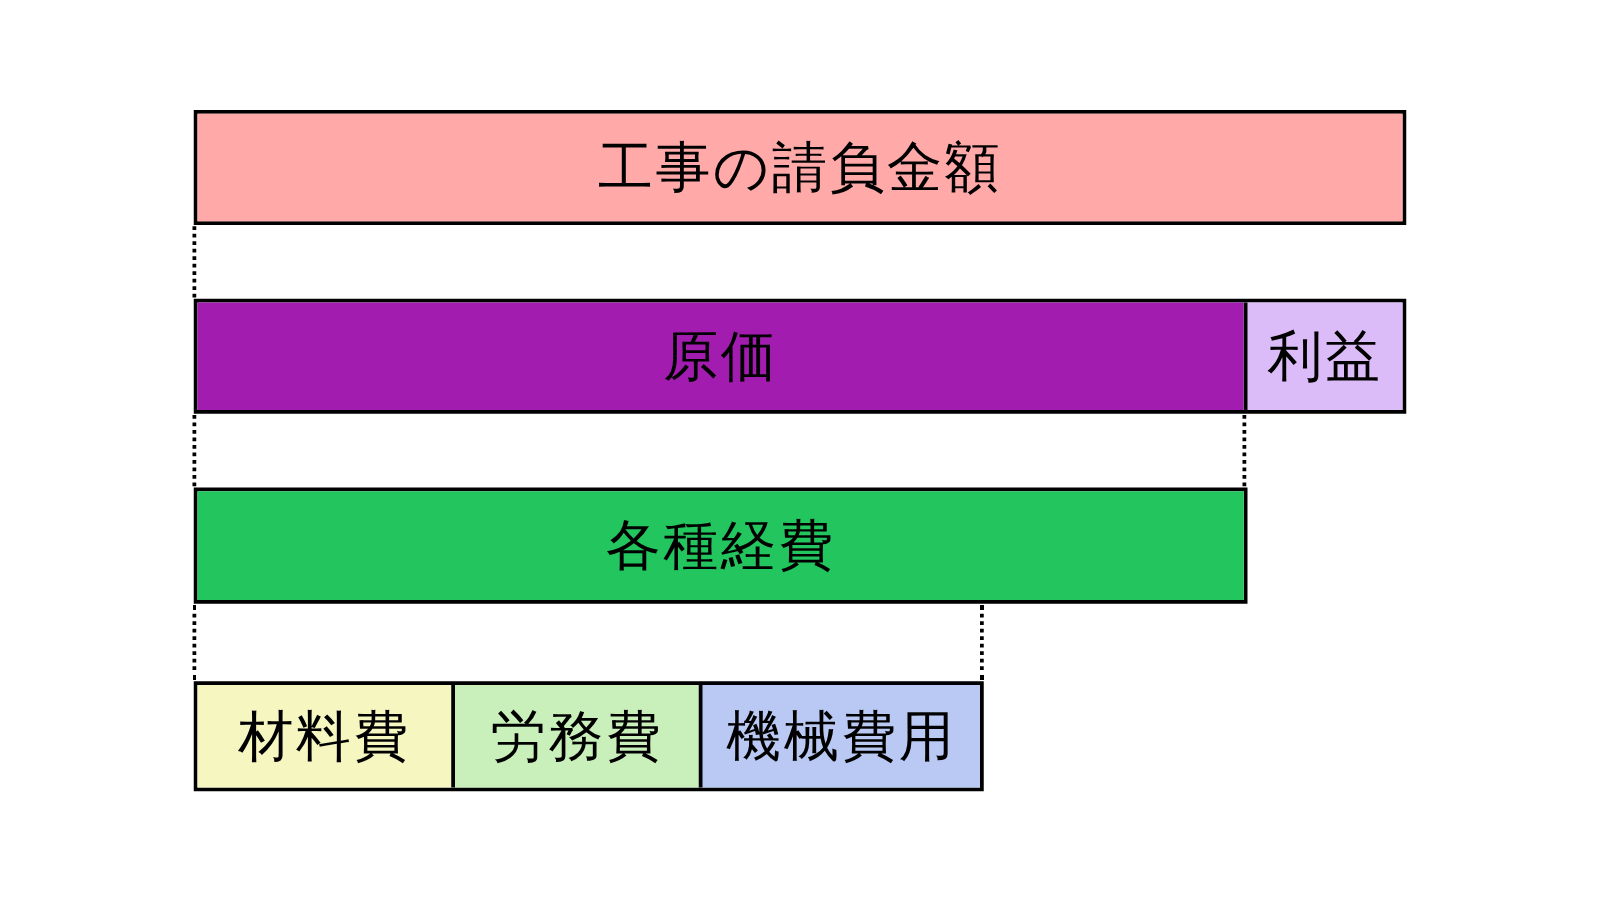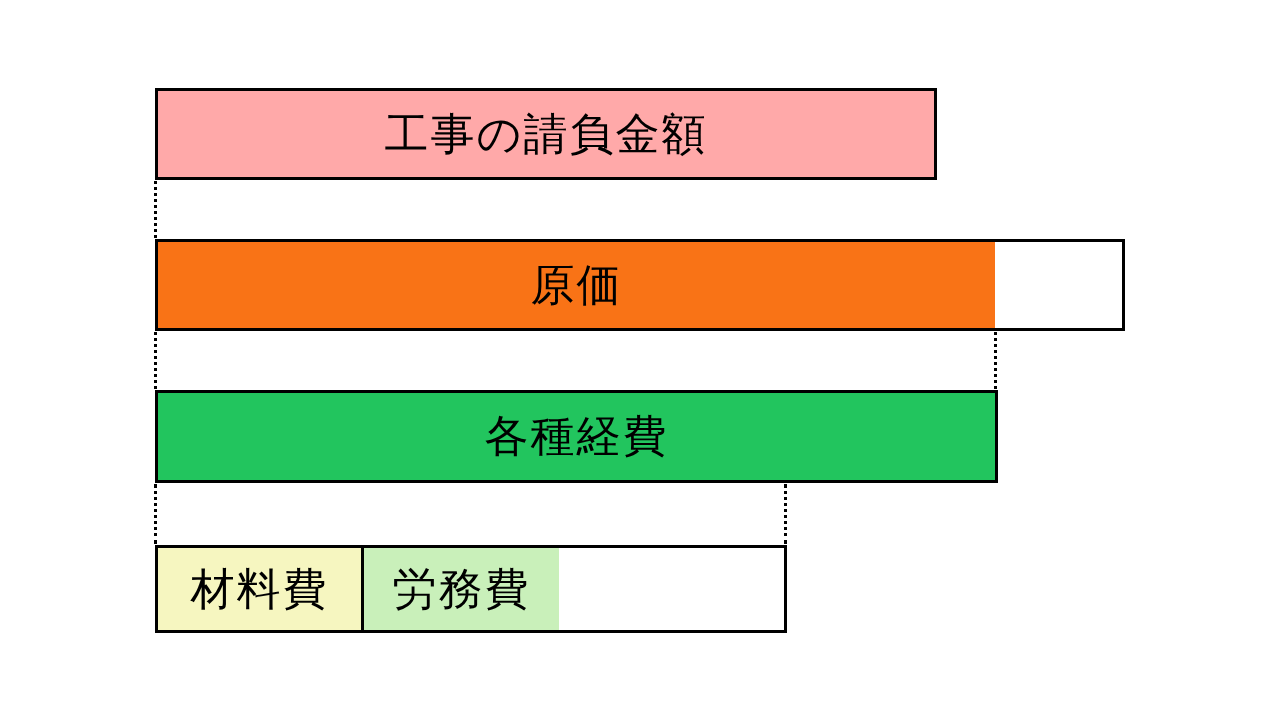--- a/index.html
+++ b/index.html
@@ -39,21 +39,21 @@
   .seg + .seg {
     border-left: 3px solid #000;
   }
   .connector {
     position: absolute;
     width: 0;
     border-left: 3px dotted #000;
   }
 
   
-  #row-contract     { left: 155px; top: 88px;  width: 782px; height: 92px; }
+  #row-contract     { left: 155px; top: 88px;  width: 970px; height: 92px; }
   #row-cost         { left: 155px; top: 239px; width: 970px; height: 92px; }
   #row-construction { left: 155px; top: 390px; width: 843px; height: 93px; }
   #row-detail       { left: 155px; top: 545px; width: 632px; height: 88px; }
 
   .seg-contract     { flex: 1; }
   .seg-cost         { width: 837px; }
   .seg-profit       { flex: 1; }
   .seg-construction { width: 627px; }
   .seg-expenses     { flex: 1; }
   .seg-materials    { width: 203px; }
@@ -70,30 +70,32 @@
 </head>
 <body>
 
 <div class="stage">
 
   <div class="row" id="row-contract">
     <div class="seg seg-contract" style="background-color: rgb(255, 169, 169);">工事の請負金額</div>
   </div>
 
   <div class="row" id="row-cost">
-    <div class="seg seg-cost" style="background-color: #f97316;">原価</div>
+    <div class="seg seg-cost" style="background-color: #a21caf;">原価</div>
+    <div class="seg seg-profit" style="background-color: rgb(220, 188, 248);">利益</div>
   </div>
 
   <div class="row" id="row-construction">
     <div class="seg seg-expenses" style="background-color: #22c55e;">各種経費</div>
   </div>
 
   <div class="row" id="row-detail">
     <div class="seg seg-materials" style="background-color: rgb(246, 246, 192);">材料費</div>
     <div class="seg seg-labor" style="background-color: rgb(201, 240, 186);">労務費</div>
+    <div class="seg seg-machine" style="background-color: rgb(185, 201, 244);">機械費用</div>
   </div>
 
   <div class="connector" id="conn-left-1"></div>
   <div class="connector" id="conn-left-2"></div>
   <div class="connector" id="conn-right-2"></div>
   <div class="connector" id="conn-left-3"></div>
   <div class="connector" id="conn-right-3"></div>
 
 </div>
 

